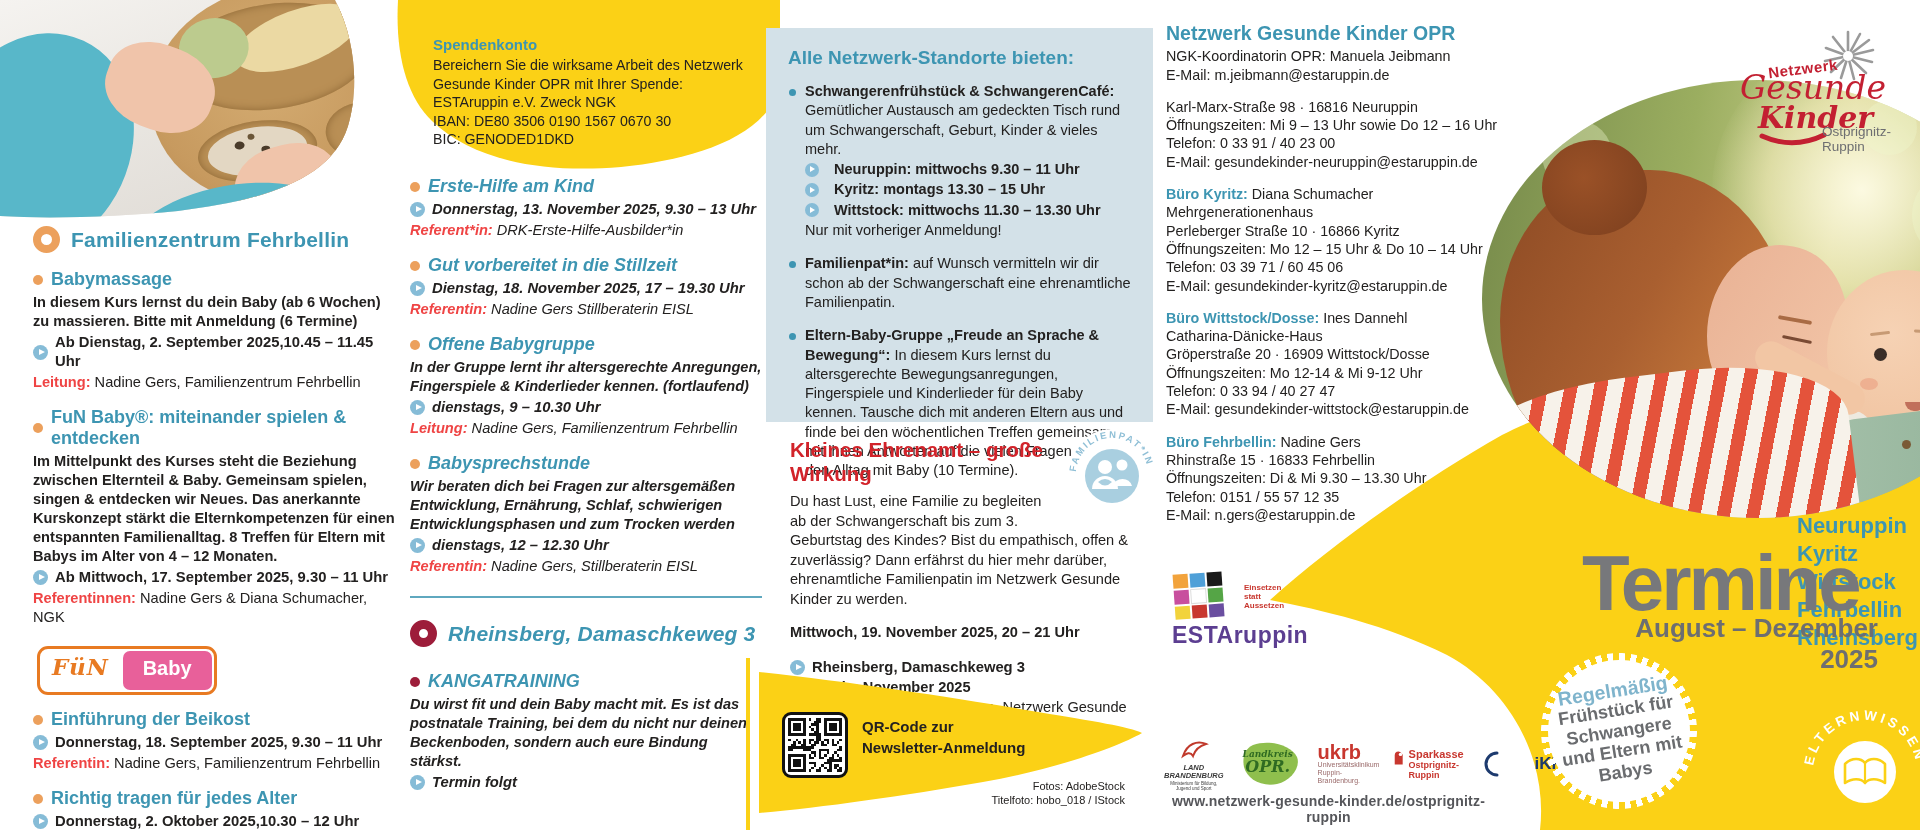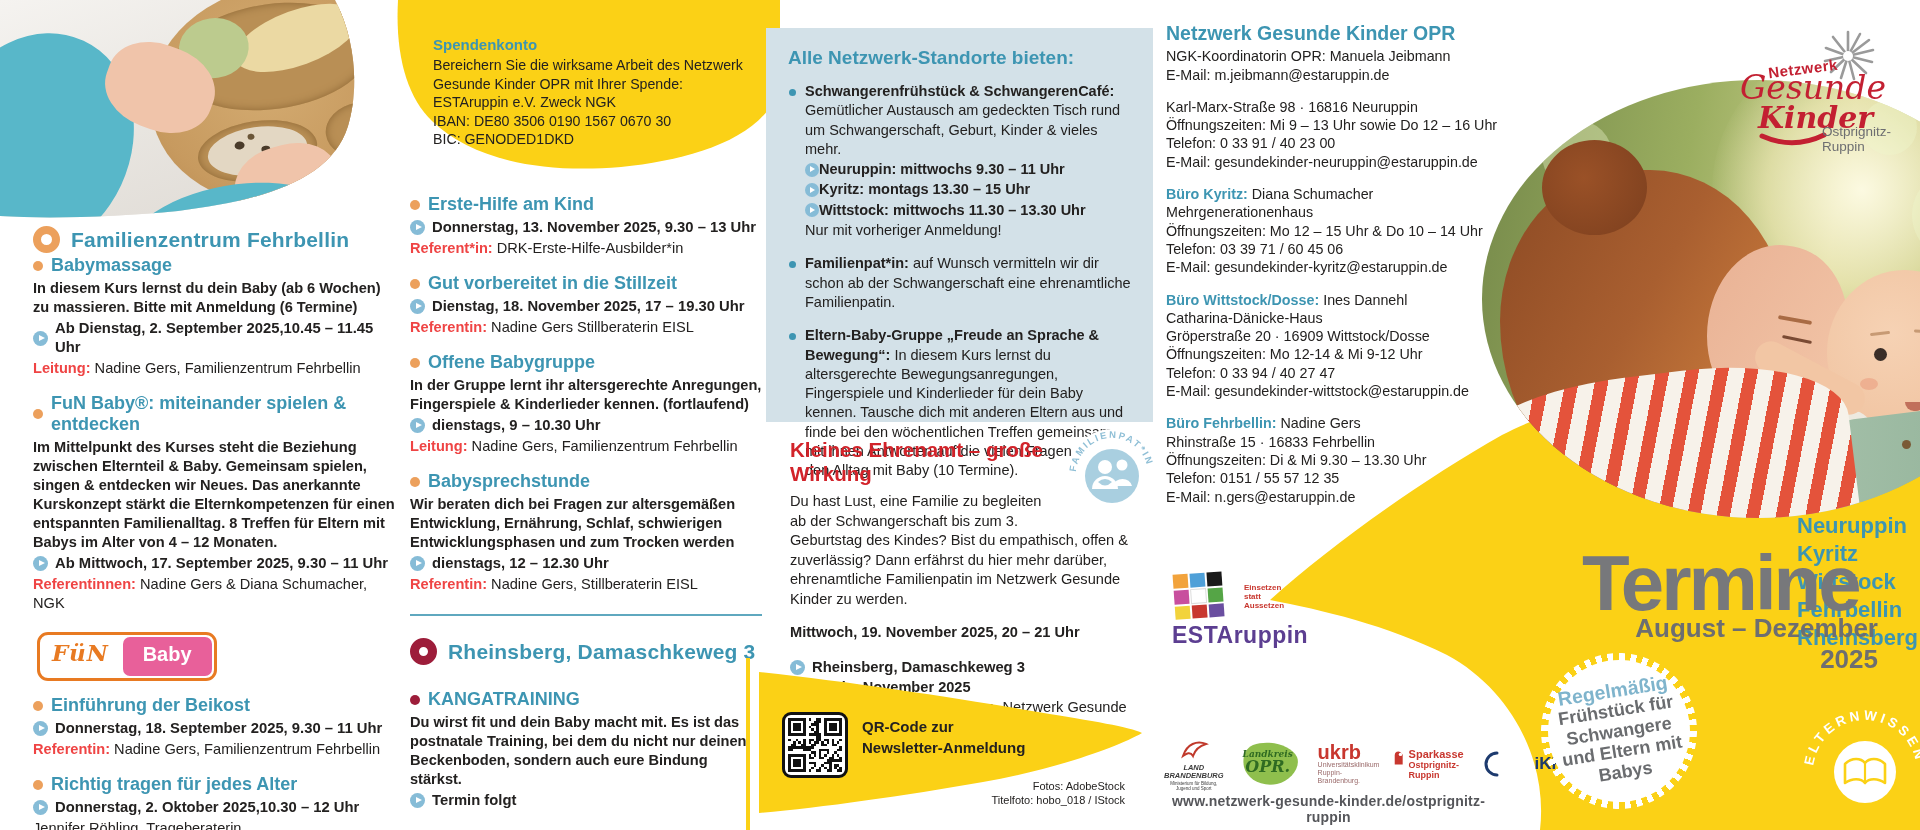--- a/index.html
+++ b/index.html
@@ -31,42 +31,42 @@
   #photo-baby .tbl{position:absolute;left:0;top:0;width:100%;height:100%;
       background:linear-gradient(160deg,#F5F3F0 0%,#E9E6E1 45%,#DDD8D2 100%);}
   .sleeve{position:absolute;background:#58B7C9;border-radius:50%;}
   .plate{position:absolute;left:150px;top:-15px;width:265px;height:220px;border-radius:50%;
       background:radial-gradient(circle at 45% 40%,#D4AC72 0%,#C79A5F 60%,#B0824A 100%);transform:rotate(-8deg);}
   .plate .sec{position:absolute;border-radius:50%;background:#B98F55;box-shadow:inset 0 0 8px #8d6735;}
   .food{position:absolute;border-radius:50%;}
   .hand{position:absolute;background:#F0C4AA;border-radius:45%;}
 
   #p1-content{left:33px;top:226px;width:365px;}
-  #p1-content .hdr-row{margin-bottom:2px;}
+  #p1-content .hdr-row{margin-bottom:16px;}
   .funlogo{display:inline-flex;align-items:stretch;border:3px solid #E87A22;border-radius:11px;background:#fff;
       margin:4px 0 14px 4px;overflow:hidden;}
   .funlogo .fun{padding:4px 12px 12px 12px;color:#E87A22;font-weight:bold;font-style:italic;font-size:23px;
       font-family:"DejaVu Serif",serif;letter-spacing:1px;}
   .funlogo .baby{background:#E8609A;color:#fff;font-size:20px;font-weight:bold;padding:6px 20px;border-radius:7px;margin:2px;}
 
   
   #blob2{left:388px;top:0;width:392px;height:205px;}
   #spenden{left:433px;top:36px;width:330px;}
   #spenden .ttl{color:#3D95B2;font-weight:bold;font-size:15px;margin-bottom:3px;}
   #spenden .tl{font-size:14.2px;line-height:18.6px;}
-  #p2-content{left:410px;top:194px;width:352px;}
+  #p2-content{left:410px;top:176px;width:352px;font-style:italic;}
   .divider{border:none;border-top:2px solid #5FA8BF;margin:20px 0 22px 0;}
   #rheinsberg-block .hdr-row{margin-bottom:24px;}
 
   
   #netbox{left:766px;top:28px;width:387px;height:394px;background:#D3E1E8;box-sizing:border-box;padding:19px 22px;}
   #netbox .ttl{color:#3D95B2;font-weight:bold;font-size:19px;margin-bottom:13px;}
   .box-item{position:relative;padding-left:17px;margin-bottom:14px;font-size:14.5px;line-height:19.3px;}
   .box-item .bdot{position:absolute;left:1px;top:7px;width:7px;height:7px;border-radius:50%;background:#3D95B2;}
-  .box-item .sched{display:flex;align-items:center;gap:0;margin:1px 0;}
+  .box-item .sched{display:flex;align-items:center;gap:15px;margin:1px 0;}
   .box-item .sched .play{width:14px;height:14px;}
   .box-item .sched .play::after{left:5px;top:3.5px;border-left-width:5.5px;border-top-width:3.2px;border-bottom-width:3.2px;}
   #ehrenamt{left:790px;top:438px;width:362px;}
   #ehrenamt .ttl{color:#D2232A;font-weight:bold;font-size:20.5px;margin-bottom:6px;}
   #ehrenamt .body{font-size:14.6px;line-height:19.5px;margin:0 0 14px 0;}
   #fam-badge{float:right;width:92px;height:92px;margin:-12px -6px 4px 6px;}
   #ehrenamt .line{margin-bottom:1px;}
   #ehrenamt .gap{height:13px;}
   #wave3{left:758px;top:665px;width:400px;height:160px;}
   #qr-box{left:782px;top:712px;width:66px;height:66px;background:#fff;border:3px solid #111;border-radius:9px;box-sizing:border-box;padding:3px;}
@@ -530,20 +530,21 @@
     <div>
         <div class="office">
      <div>Karl-Marx-Straße 98 · 16816 Neuruppin</div>
           <div>Öffnungszeiten: Mi 9 – 13 Uhr sowie Do 12 – 16 Uhr</div>
           <div>Telefon: 0 33 91 / 40 23 00</div>
           <div>E-Mail: gesundekinder-neuruppin@estaruppin.de</div>
         </div>
         <div class="office">
      <div><span class="olabel">Büro Kyritz:</span> Diana Schumacher</div>
      <div>Mehrgenerationenhaus</div>
+          <div>Perleberger Straße 10 · 16866 Kyritz</div>
           <div>Öffnungszeiten: Mo 12 – 15 Uhr &amp; Do 10 – 14 Uhr</div>
           <div>Telefon: 03 39 71 / 60 45 06</div>
           <div>E-Mail: gesundekinder-kyritz@estaruppin.de</div>
         </div>
         <div class="office">
      <div><span class="olabel">Büro Wittstock/Dosse:</span> Ines Dannehl</div>
      <div>Catharina-Dänicke-Haus</div>
           <div>Gröperstraße 20 · 16909 Wittstock/Dosse</div>
           <div>Öffnungszeiten: Mo 12-14 &amp; Mi 9-12 Uhr</div>
           <div>Telefon: 0 33 94 / 40 27 47</div>

